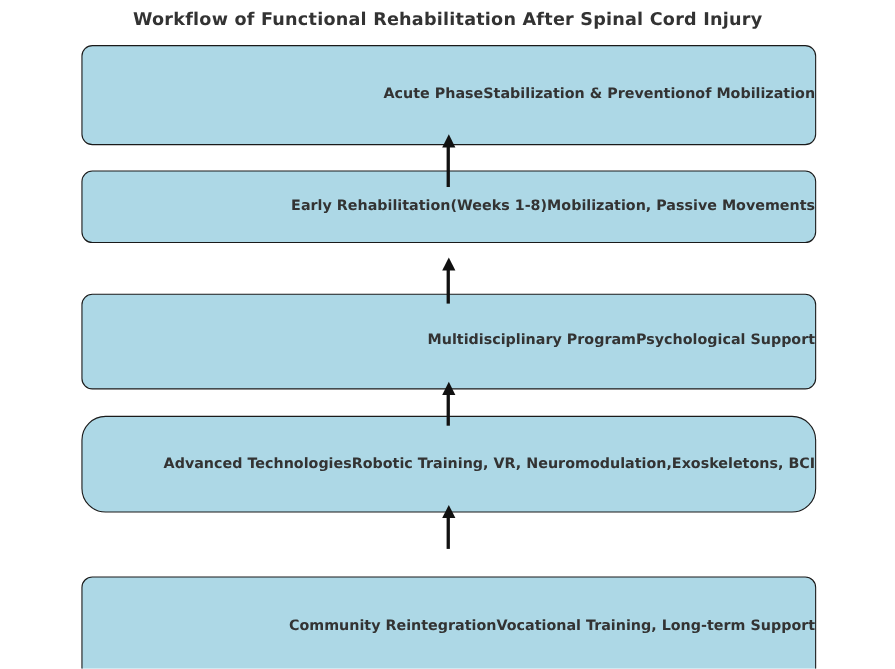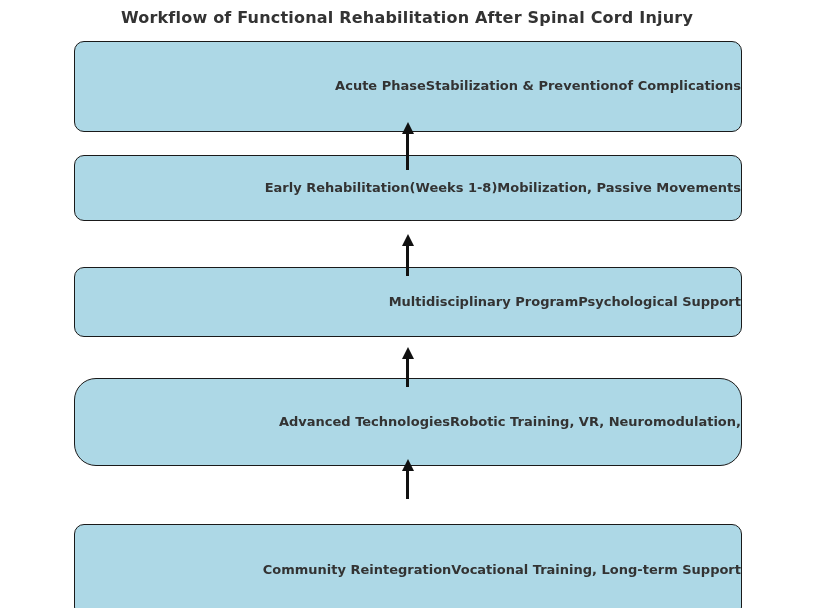--- a/index.html
+++ b/index.html
@@ -44,21 +44,21 @@
   .stage-line {
     font-size: 13px;
     line-height: 16.3px;
     font-weight: bold;
     color: #333333;
     text-align: center;
     white-space: nowrap;
   }
   .box-1 { top: 41px;  height: 91px; }
   .box-2 { top: 155px; height: 66px; }
-  .box-3 { top: 267px; height: 70px; }
+  .box-3 { top: 267px; height: 87px; }
   .box-4 { top: 378px; height: 88px; border-radius: 22px; }
   .box-5 { top: 488px; height: 93px; margin-top: 36px; }
 
   .flow-arrow {
     position: absolute;
     left: 401px;
     width: 13px;
     z-index: 2;
   }
   .arrow-1 { top: 122px; height: 48px; }
@@ -88,37 +88,38 @@
 </head>
 <body>
 
 <div class="figure">
 
   <div class="diagram-title">Workflow of Functional Rehabilitation After Spinal Cord Injury</div>
 
   <div class="stage-box box-1">
     <div class="stage-line">Acute Phase</div>
     <div class="stage-line">Stabilization &amp; Prevention</div>
-    <div class="stage-line">of Complications</div>
+    <div class="stage-line">of Mobilization</div>
   </div>
 
   <div class="stage-box box-2">
     <div class="stage-line">Early Rehabilitation</div>
     <div class="stage-line">(Weeks 1-8)</div>
     <div class="stage-line">Mobilization, Passive Movements</div>
   </div>
 
   <div class="stage-box box-3">
     <div class="stage-line">Multidisciplinary Program</div>
     <div class="stage-line">Psychological Support</div>
   </div>
 
   <div class="stage-box box-4">
     <div class="stage-line">Advanced Technologies</div>
     <div class="stage-line">Robotic Training, VR, Neuromodulation,</div>
+    <div class="stage-line">Exoskeletons, BCI</div>
   </div>
 
   <div class="stage-box box-5">
     <div class="stage-line">Community Reintegration</div>
     <div class="stage-line">Vocational Training, Long-term Support</div>
   </div>
 
   <div class="flow-arrow arrow-1">
     <div class="arrow-head"></div>
     <div class="arrow-line"></div>

